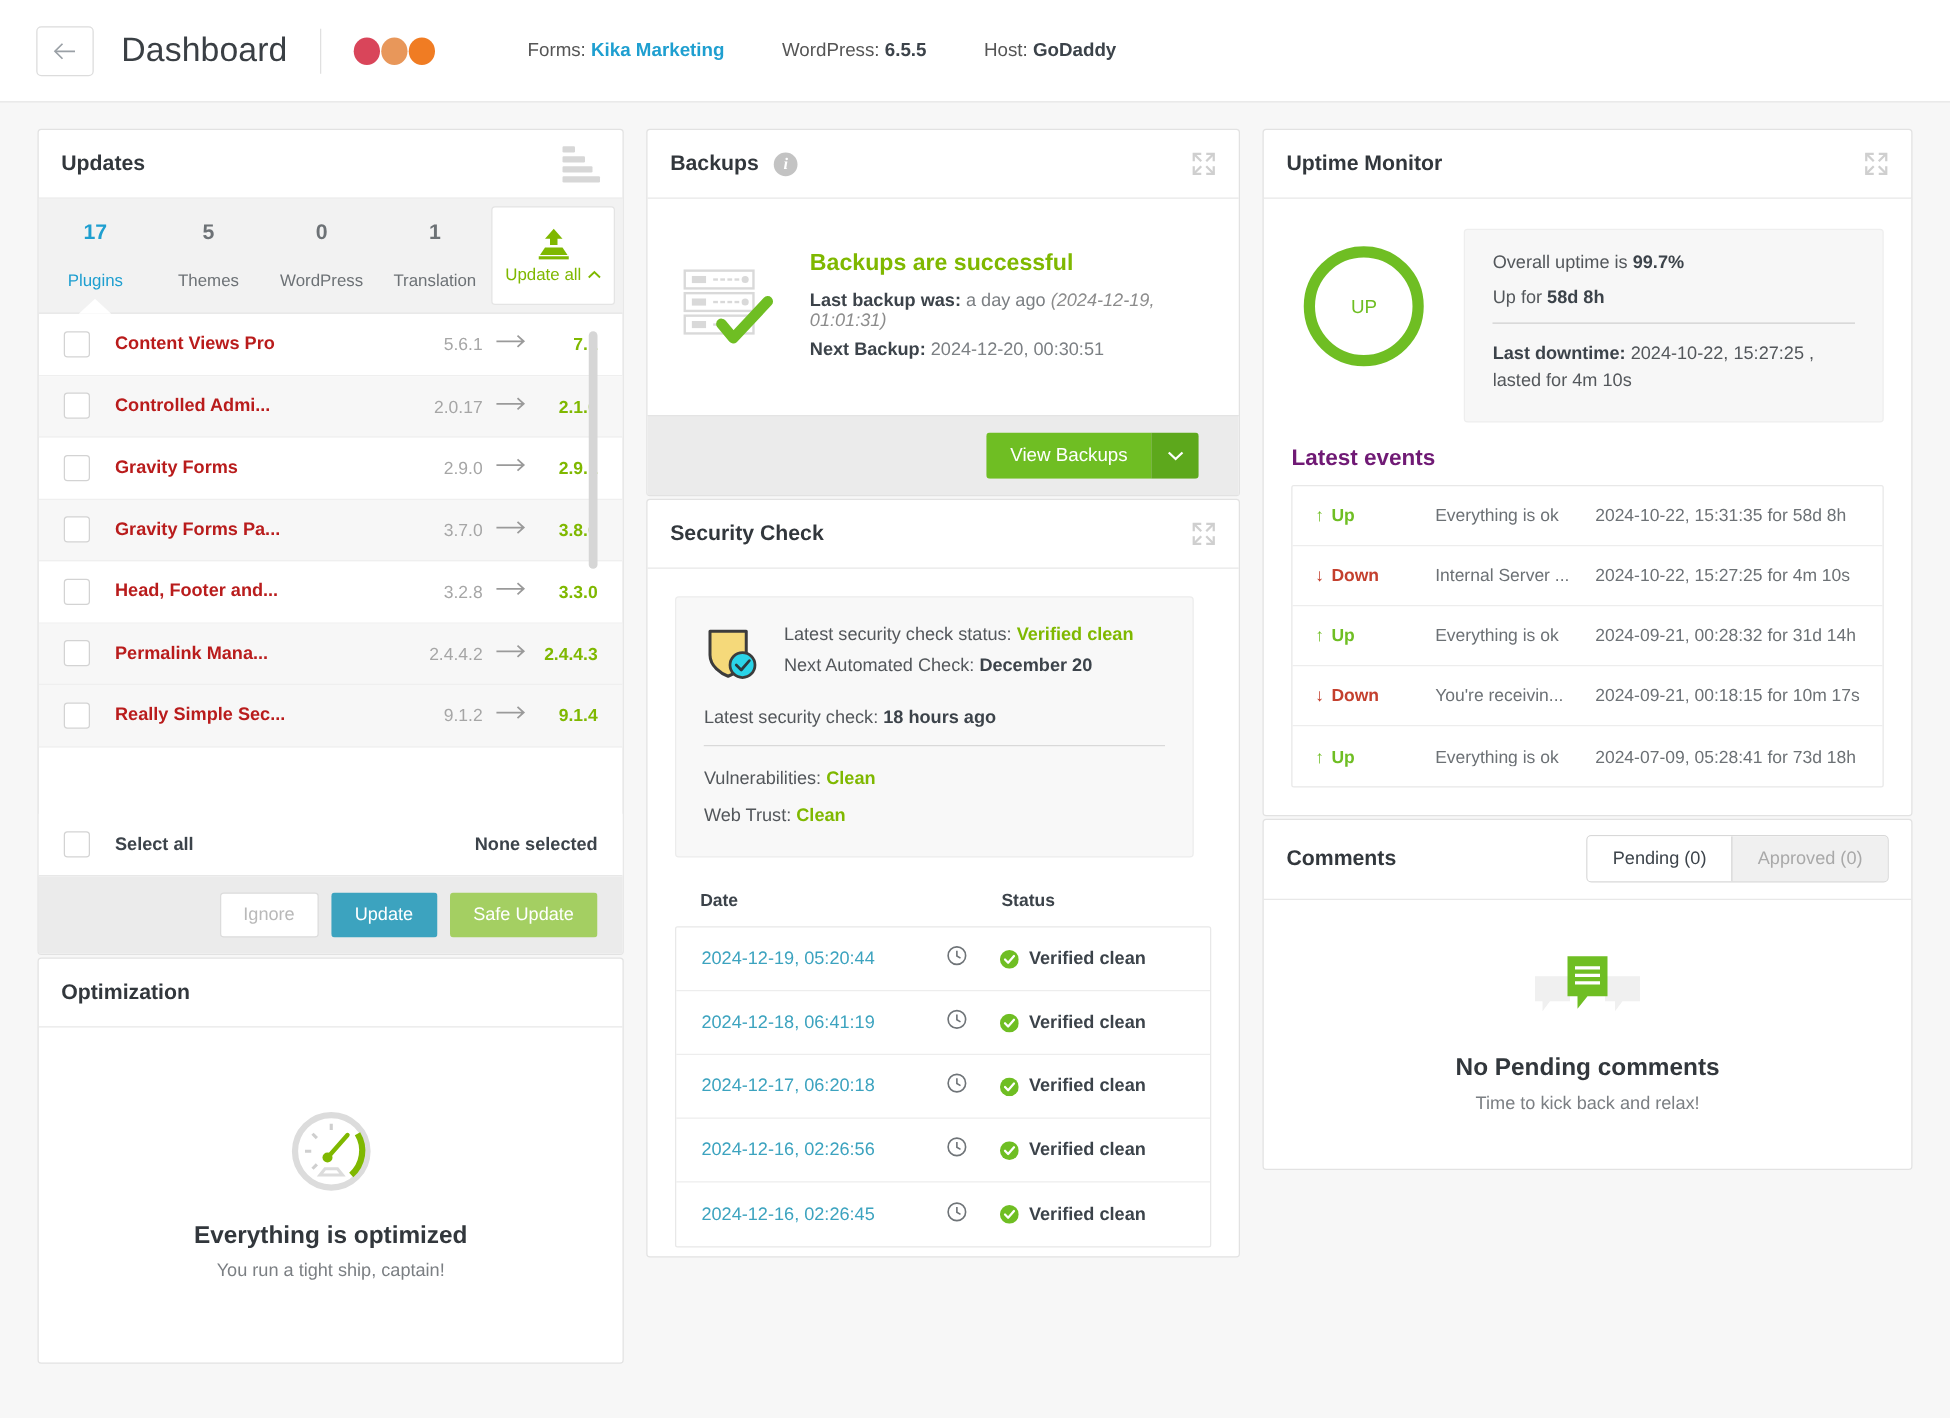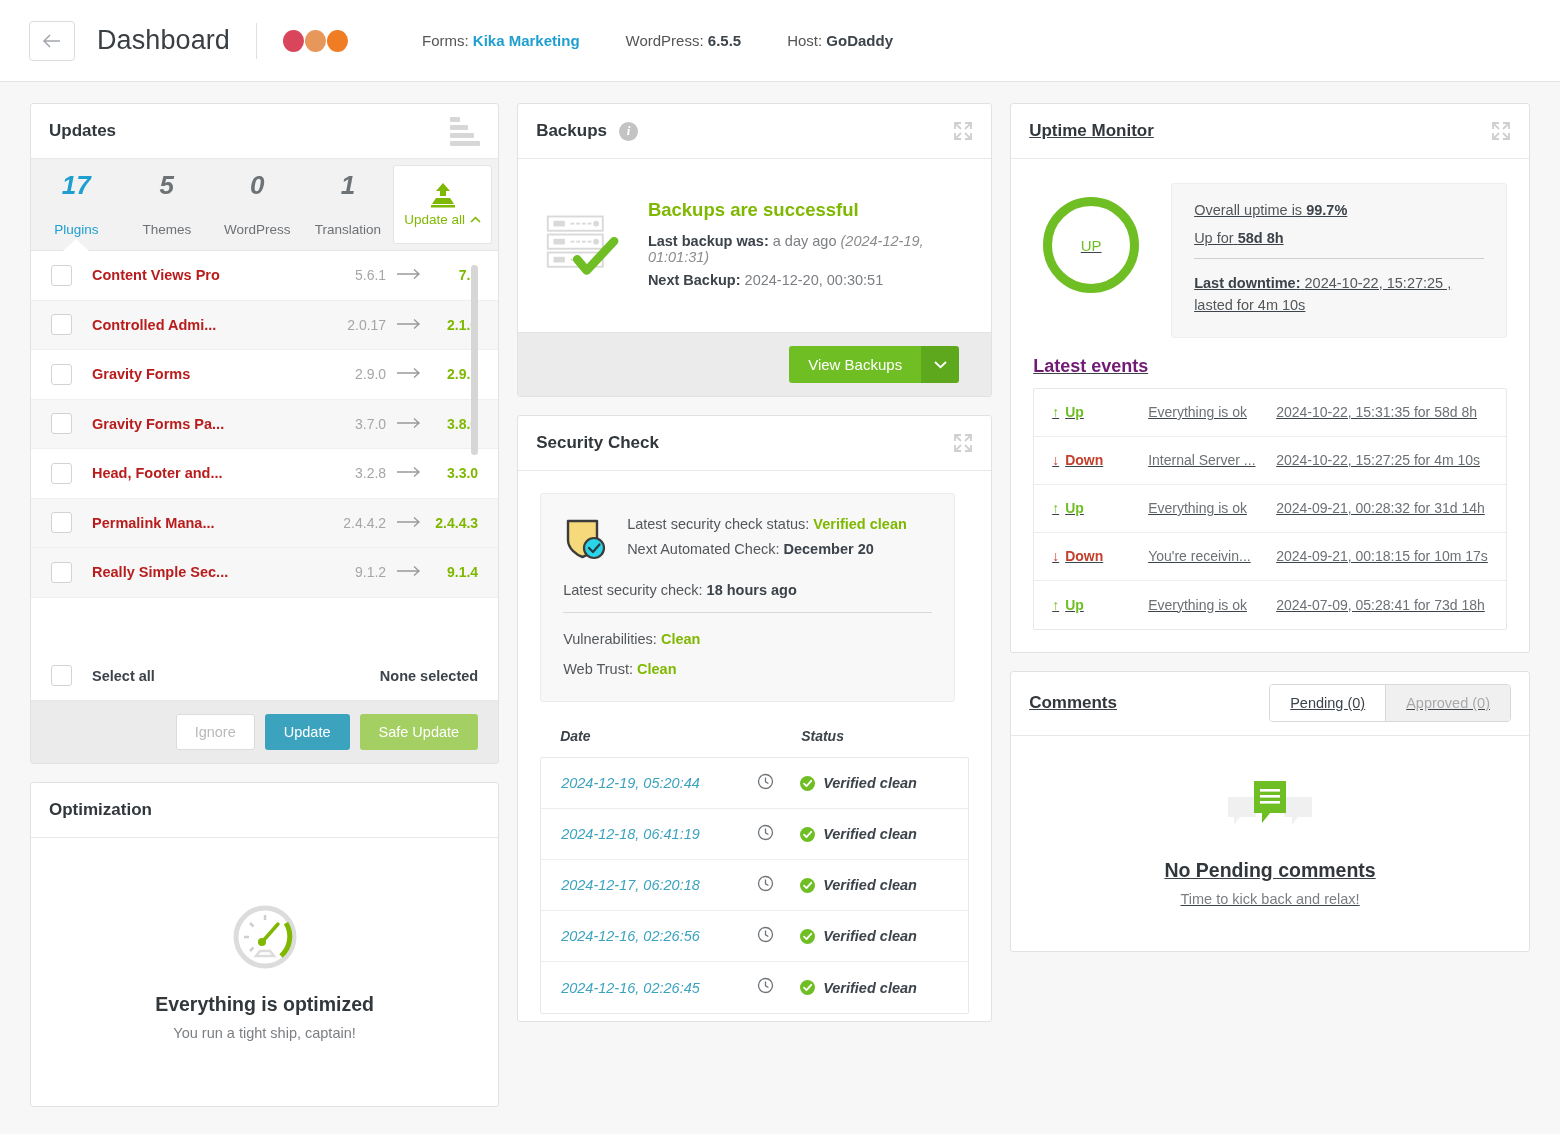--- a/index.html
+++ b/index.html
@@ -31,24 +31,24 @@
   .dots { display:flex; align-items:center; gap:1px; }
   .dots i { display:block; width:21px; height:22px; border-radius:50%; }
   .meta { display:flex; align-items:center; margin-left:74px; gap:46px; font-size:15px; color:#555; white-space:nowrap;}
   .meta b { font-weight:700; color:#3c434a; }
   .meta .lnk { color:#1f9fd0; font-weight:700; }
 
   
   .board {
     display:flex; gap:18px; padding:21px 30px 0 30px; align-items:flex-start;
   }
-  .col { display:flex; flex-direction:column; gap:18px;justify-content:space-between; }
+  .col { display:flex; flex-direction:column; gap:2px;justify-content:space-between; }
   .col-1 { width:481px; }
   .col-2 { width:487px; }
-  .col-3 { width:533px;text-decoration:underline; }
+  .col-3 { width:533px; }
 
   .card { background:#fff; border:1px solid #e2e2e2; border-radius:3px; }
   .card-head {
     height:55px; display:flex; align-items:center; padding:0 18px;
     border-bottom:1px solid #e8e8e8;
   }
   .card-title { font-size:17px; font-weight:700; color:#32373c; }
   .card-head .spacer { flex:1; }
 
   
@@ -67,21 +67,21 @@
   .upd-icon span { display:block; height:5px; background:#d7d7d7; border-radius:1px; }
 
   .counts {
     background:#f2f2f2; border-bottom:1px solid #e5e5e5;
     display:flex; align-items:stretch; position:relative; height:92px;
   }
   .cnt {
     flex:1; display:flex; flex-direction:column; align-items:center;
     justify-content:center; cursor:pointer; position:relative;
   }
-  .cnt .num { font-size:26px; font-weight:700; color:#6d7276; line-height:1.05;font-style:italic; }
+  .cnt .num { font-size:17px; font-weight:700; color:#6d7276; line-height:1.05; }
   .cnt .lbl { font-size:13.5px; color:#6d7276; margin-top:23px; }
   .cnt.active .num, .cnt.active .lbl { color:#1f9fd0; }
   .cnt.active .arrow {
     position:absolute; bottom:-1px; left:50%; transform:translateX(-50%);
     width:0;height:0;border-left:13px solid transparent;border-right:13px solid transparent;
     border-bottom:12px solid #fff;
   }
   .update-all {
     width:99px; margin:6px 6px 6px 0; background:#fff; border:1px solid #e4e4e4;
     border-radius:3px; display:flex; flex-direction:column; align-items:center;
@@ -142,21 +142,21 @@
   .sec-top { display:flex; align-items:flex-start; gap:18px; }
   .sec-top .lines .l { font-size:14.5px; color:#53575b; margin-bottom:9px; }
   .sec-top .lines .l b { font-weight:700; color:#3c434a; }
   .sec-top .lines .l .ok { color:#7fb800; font-weight:700; }
   .sec-mid { font-size:14.5px; color:#53575b; margin-top:16px; }
   .sec-mid b { font-weight:700; color:#3c434a; }
   .sec-hr { height:1px; background:#d9d9d9; margin:14px 0 18px 0; }
   .sec-kv { font-size:14.5px; color:#53575b; margin-bottom:14px; }
   .sec-kv .ok { color:#7fb800; font-weight:700; }
 
-  .sec-table { margin:26px 22px 7px 22px;font-style:italic; }
+  .sec-table { margin:26px 22px 7px 22px; }
   .sec-th { display:flex; font-size:14px; font-weight:700; color:#3c434a; padding:0 0 13px 20px; }
   .sec-th .c2 { margin-left:auto; width:168px; }
   .sec-tbl-box { border:1px solid #e8e8e8; border-radius:2px; }
   .sec-tr { display:flex; align-items:center; height:51px; padding:0 0 0 20px; border-bottom:1px solid #ededed; }
   .sec-tr:last-child { border-bottom:none; }
   .sec-tr .date { font-size:14.5px; color:#3ca3bf; cursor:pointer; }
   .sec-tr .clock { margin-left:auto; }
   .sec-tr .status { width:168px; margin-left:26px; display:flex; align-items:center; gap:8px; font-size:14.5px; font-weight:700; color:#3c434a;}
 
   

